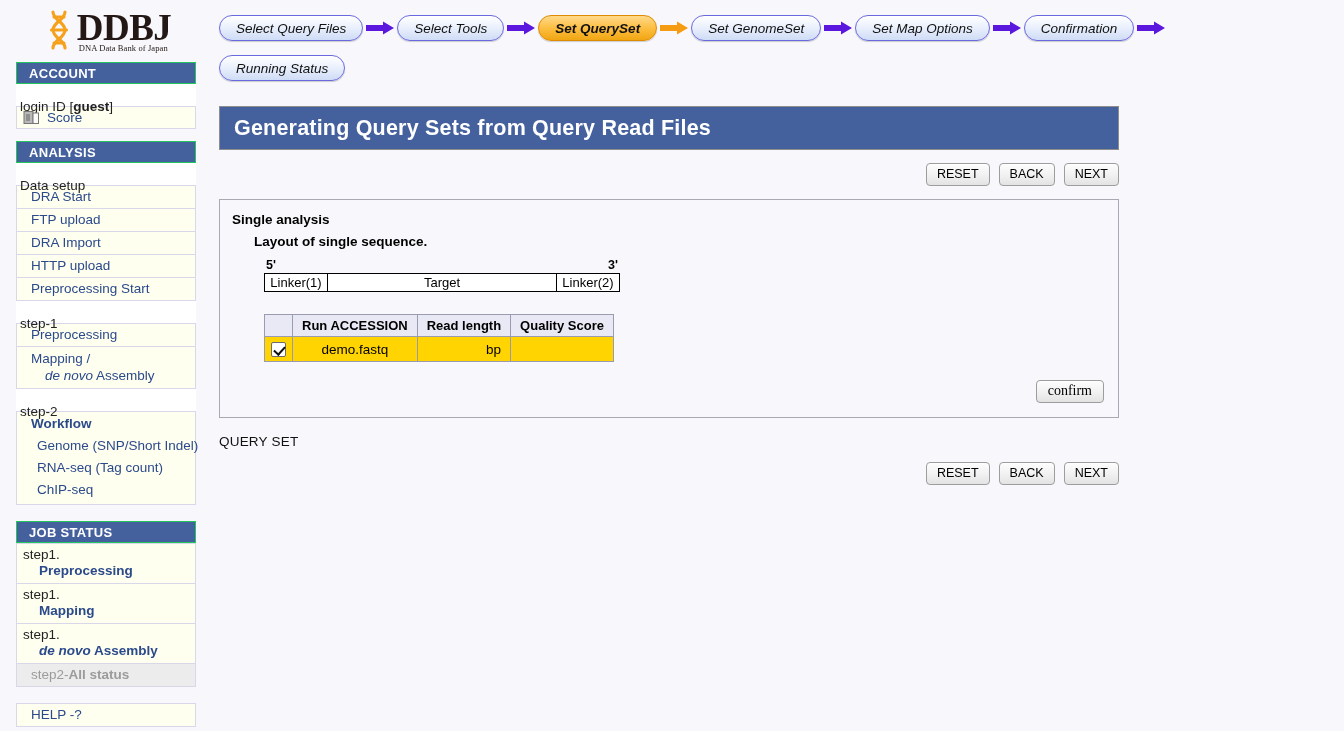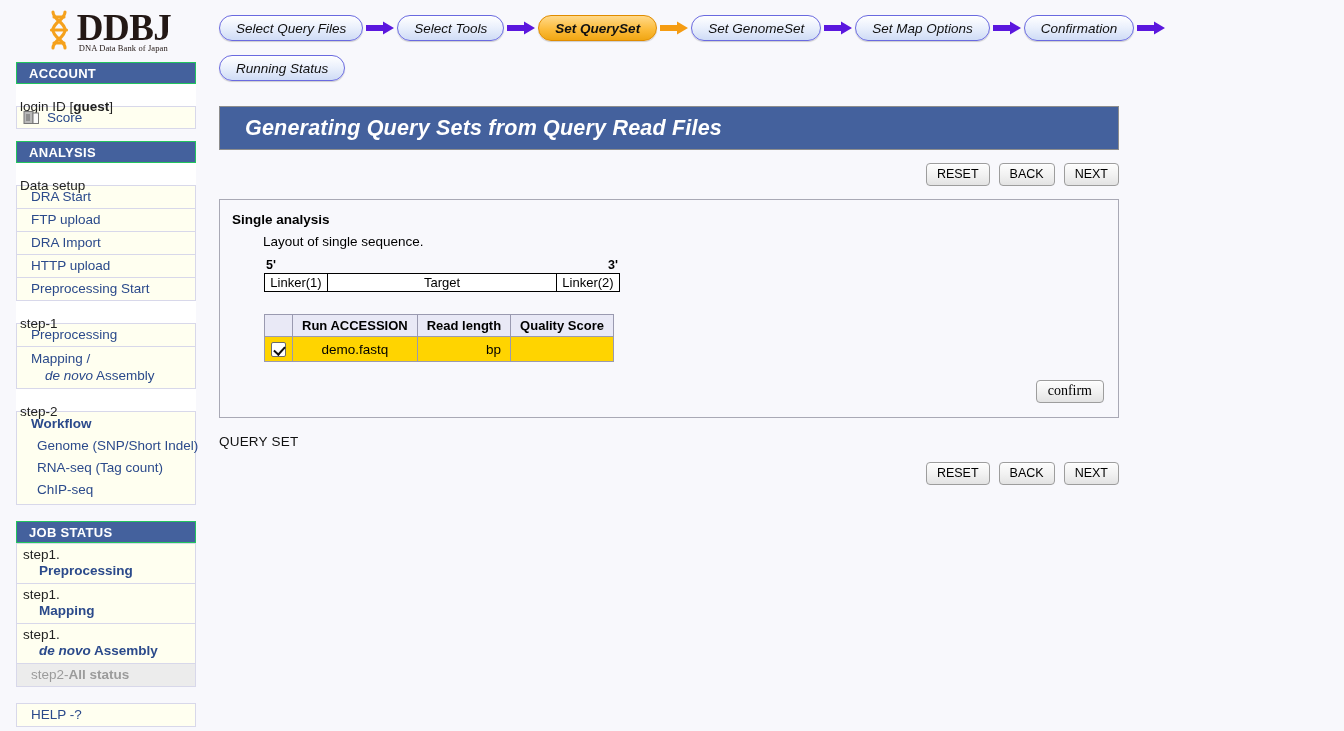--- a/index.html
+++ b/index.html
@@ -104,22 +104,21 @@
     font-weight: bold;
   }
   .arrow { width: 34px; height: 16px; flex: none; display:block; }
 
   
   #main { position:absolute; left: 219px; top: 106px; width: 900px; }
   .banner {
     background: #44619d;
     border: 1px solid #8d8d8d;
     height: 44px; display:flex; align-items:center;
-    padding-left: 25px;
-    font-style: italic;
+    padding-left: 14px;
   }
   .banner h1 {
     margin:0; color:#fff; font-size: 21.5px; font-weight: bold;
     letter-spacing: 0.2px;
   }
   .btnbar { display:flex; justify-content:flex-end; gap: 9px; margin-top: 13px; }
   .gbtn {
     font-family: "Liberation Sans", sans-serif;
     font-size: 12.5px; color:#000;
     background: linear-gradient(to bottom,#fdfdfd 0%,#f2f2f2 50%,#e3e3e3 100%);
@@ -134,21 +133,21 @@
 
   .panel {
     margin-top: 13px;
     border: 1px solid #a9a9b5;
     background: #f8f8fc;
     padding: 12px 14px 14px 12px;
     min-height: 212px;
     position: relative;
   }
   .panel-title { font-size: 13.5px; font-weight: bold; color:#000; }
-  .panel-sub { font-size: 13.5px; color:#000; margin: 7px 0 0 31px; }
+  .panel-sub { font-size: 13.5px; color:#000; margin: 7px 0 0 22px; font-weight: bold; }
 
   .seqwrap { margin: 9px 0 0 32px; width: 356px; }
   .seqends { display:flex; justify-content:space-between; font-size:12.5px; font-weight:bold; color:#000; padding: 0 2px 1px; }
   .seqbar { display:flex; border:1px solid #000; height: 19px; background:#fff; }
   .seg { font-size:13px; color:#000; display:flex; align-items:center; justify-content:center; height:100%; }
   .seg.linker { width: 63px; border-right: 1px solid #000; }
   .seg.linker2 { width: 63px; border-right: 0; border-left: 1px solid #000; }
   .seg.target { flex:1; }
 
   table.qtbl { border-collapse: collapse; margin: 22px 0 0 32px; }

